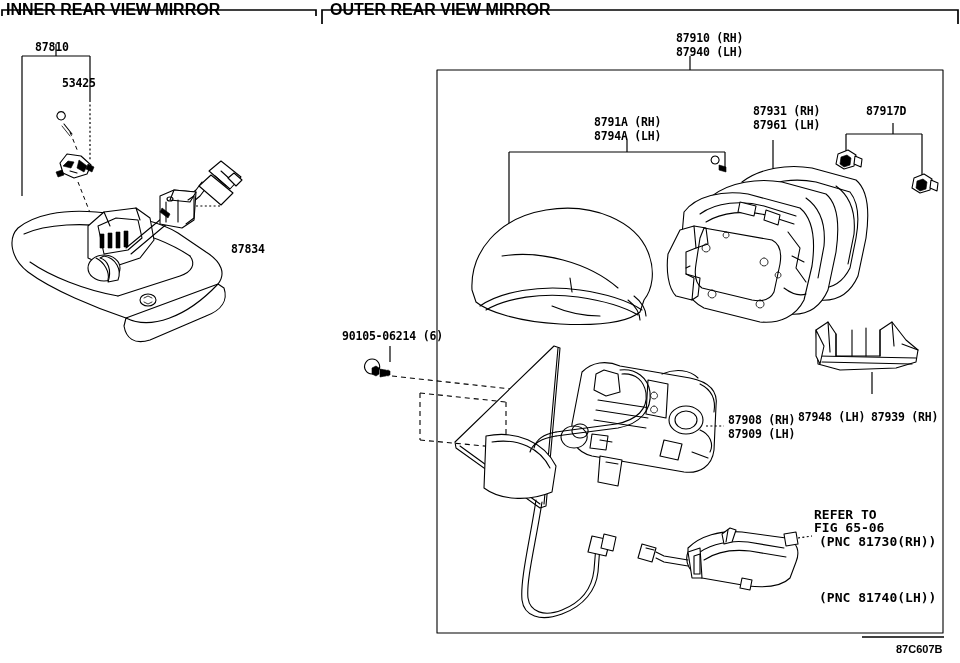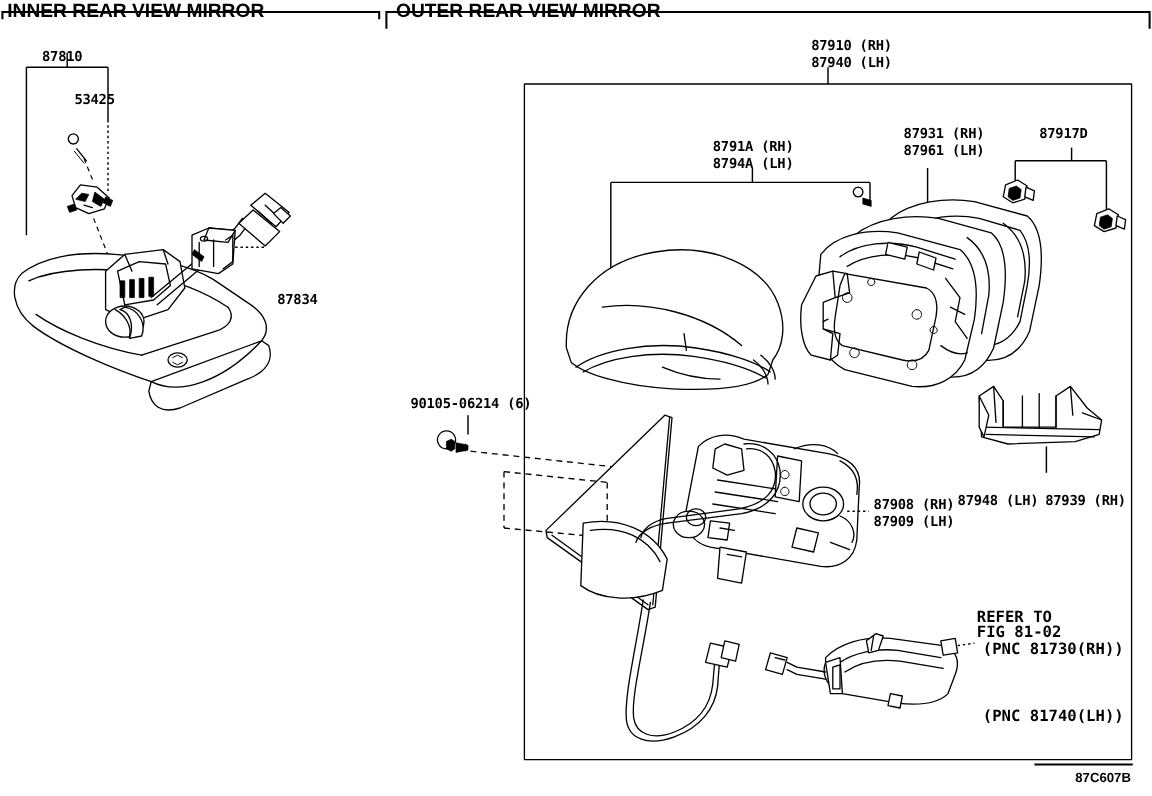--- a/index.html
+++ b/index.html
@@ -360,19 +360,19 @@
 
 <div class="lbl" style="left:728px;top:414px;">87908 (RH)</div>
 <div class="lbl" style="left:728px;top:428px;">87909 (LH)</div>
 
 <div class="lbl" style="left:843px;top:411px;margin-left:28px;">87939 (RH)</div>
 <div class="lbl" style="left:798px;top:411px;">87948 (LH)</div>
 
 <div class="lbl" style="left:342px;top:330px;">90105-06214 (6)</div>
 
 <div class="refblk" style="left:814px;top:508px;">REFER TO</div>
-<div class="refblk" style="left:814px;top:521px;">FIG 81-02</div>
+<div class="refblk" style="left:814px;top:521px;">FIG 65-06</div>
 <div class="refblk" style="left:819px;top:535px;">(PNC 81730(RH))</div>
 <div class="refblk" style="left:819px;top:549px;margin-top:42px;">(PNC 81740(LH))</div>
 
 <div class="figcode" style="left:896px;top:643px;">87C607B</div>
 
 </div>
 
 </body></html>

